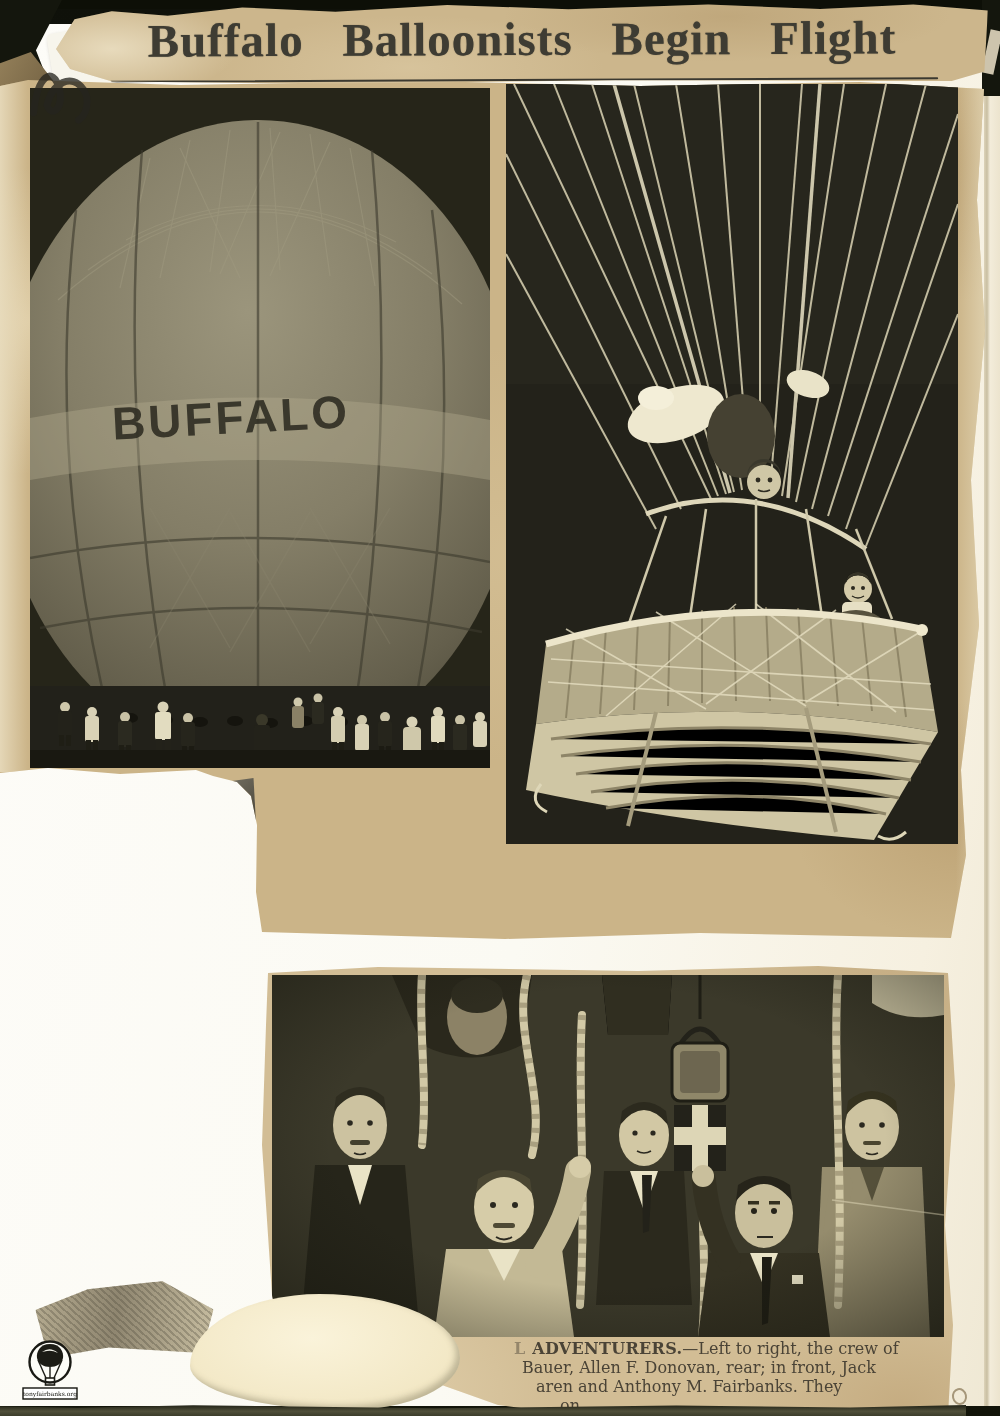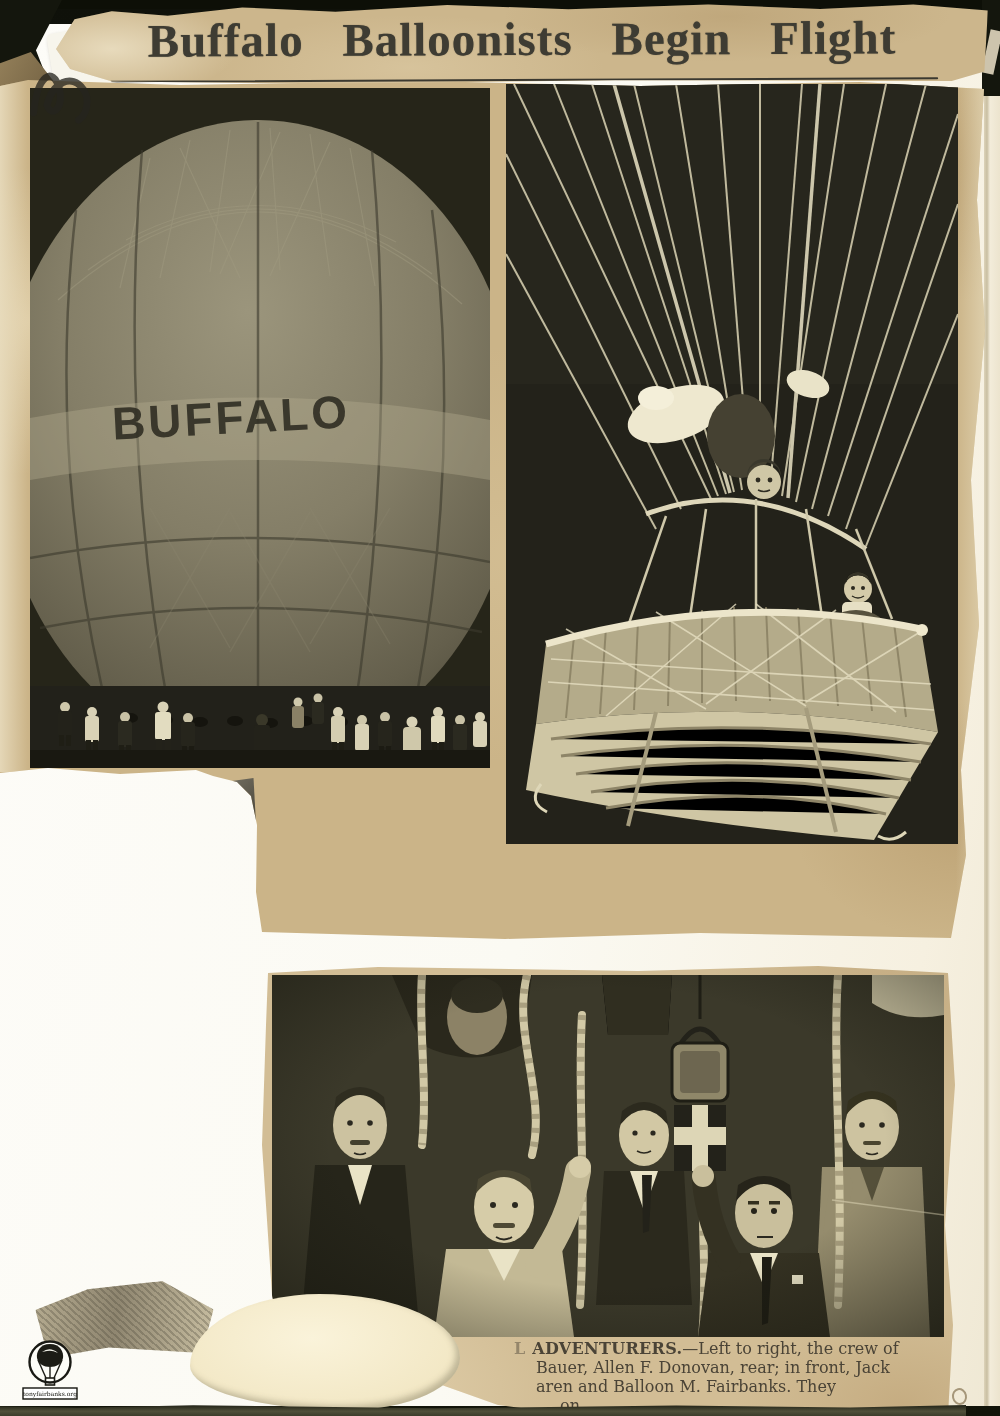--- a/index.html
+++ b/index.html
@@ -96,21 +96,21 @@
       radial-gradient(ellipse 240px 140px at 92% 92%, rgba(168,134,84,.3), transparent 70%);
     clip-path:polygon(10px 8px,120px 2px,380px 6px,560px 1px,690px 8px,
       697px 120px,687px 260px,695px 360px,689px 468px,
       520px 474px,430px 468px,330px 452px,240px 440px,150px 408px,95px 380px,
       60px 368px,24px 376px,14px 330px,4px 180px,8px 60px);
   }
   .photo-bottom{left:14px;top:10px;width:672px;height:362px;}
   .cap-adv{left:242px;top:374px;width:450px;font-size:16px;line-height:19px;color:#4a4336;}
   .cap-adv .ln{white-space:nowrap;}
   .cap-adv .ln1{margin-left:14px;}
-  .cap-adv .ln2{margin-left:36px;}
+  .cap-adv .ln2{margin-left:22px;}
   .cap-adv .ln3{margin-left:36px;}
   .cap-adv .ln4{margin-left:46px;}
   .cap-adv .ln5{margin-left:60px;}
   .cap-adv .prefix{opacity:.45;font-weight:700;margin-right:7px;}
   .cap-adv b{font-weight:700;}
 
   
   .torn-fragment{left:36px;top:1283px;width:178px;height:74px;
     background:
       repeating-linear-gradient(45deg, rgba(70,66,52,.28) 0 2px, rgba(0,0,0,0) 2px 5px),
@@ -498,21 +498,21 @@
       <circle cx="-61" cy="201" r="11" fill="#c9bf9c"></circle>
     </g>
 
     <path d="M560,225 L672,240" stroke="#d8d0b0" stroke-width="1.5" opacity=".6"></path>
     <rect width="672" height="362" fill="url(#vigG)"></rect>
   </svg>
 
   <div class="abs cap cap-adv">
     <div class="ln ln1"><span class="prefix">L</span><b>ADVENTURERS.</b><span>—Left to right, the crew of</span></div>
     <div class="ln ln2">Bauer, Allen F. Donovan, rear; in front, Jack</div>
-    <div class="ln ln3">aren and Balloon M. Fairbanks.  They</div>
+    <div class="ln ln3">aren and Anthony M. Fairbanks.  They</div>
     <div class="ln ln5">on.</div>
   </div>
 </div>
 
 <div class="abs torn-fragment"></div>
 <div class="abs torn-blob"></div>
 
 <div class="abs headline-strip">
   <h1 class="headline-text">Buffalo Balloonists Begin Flight</h1>
   <div class="abs headline-rule"></div>

